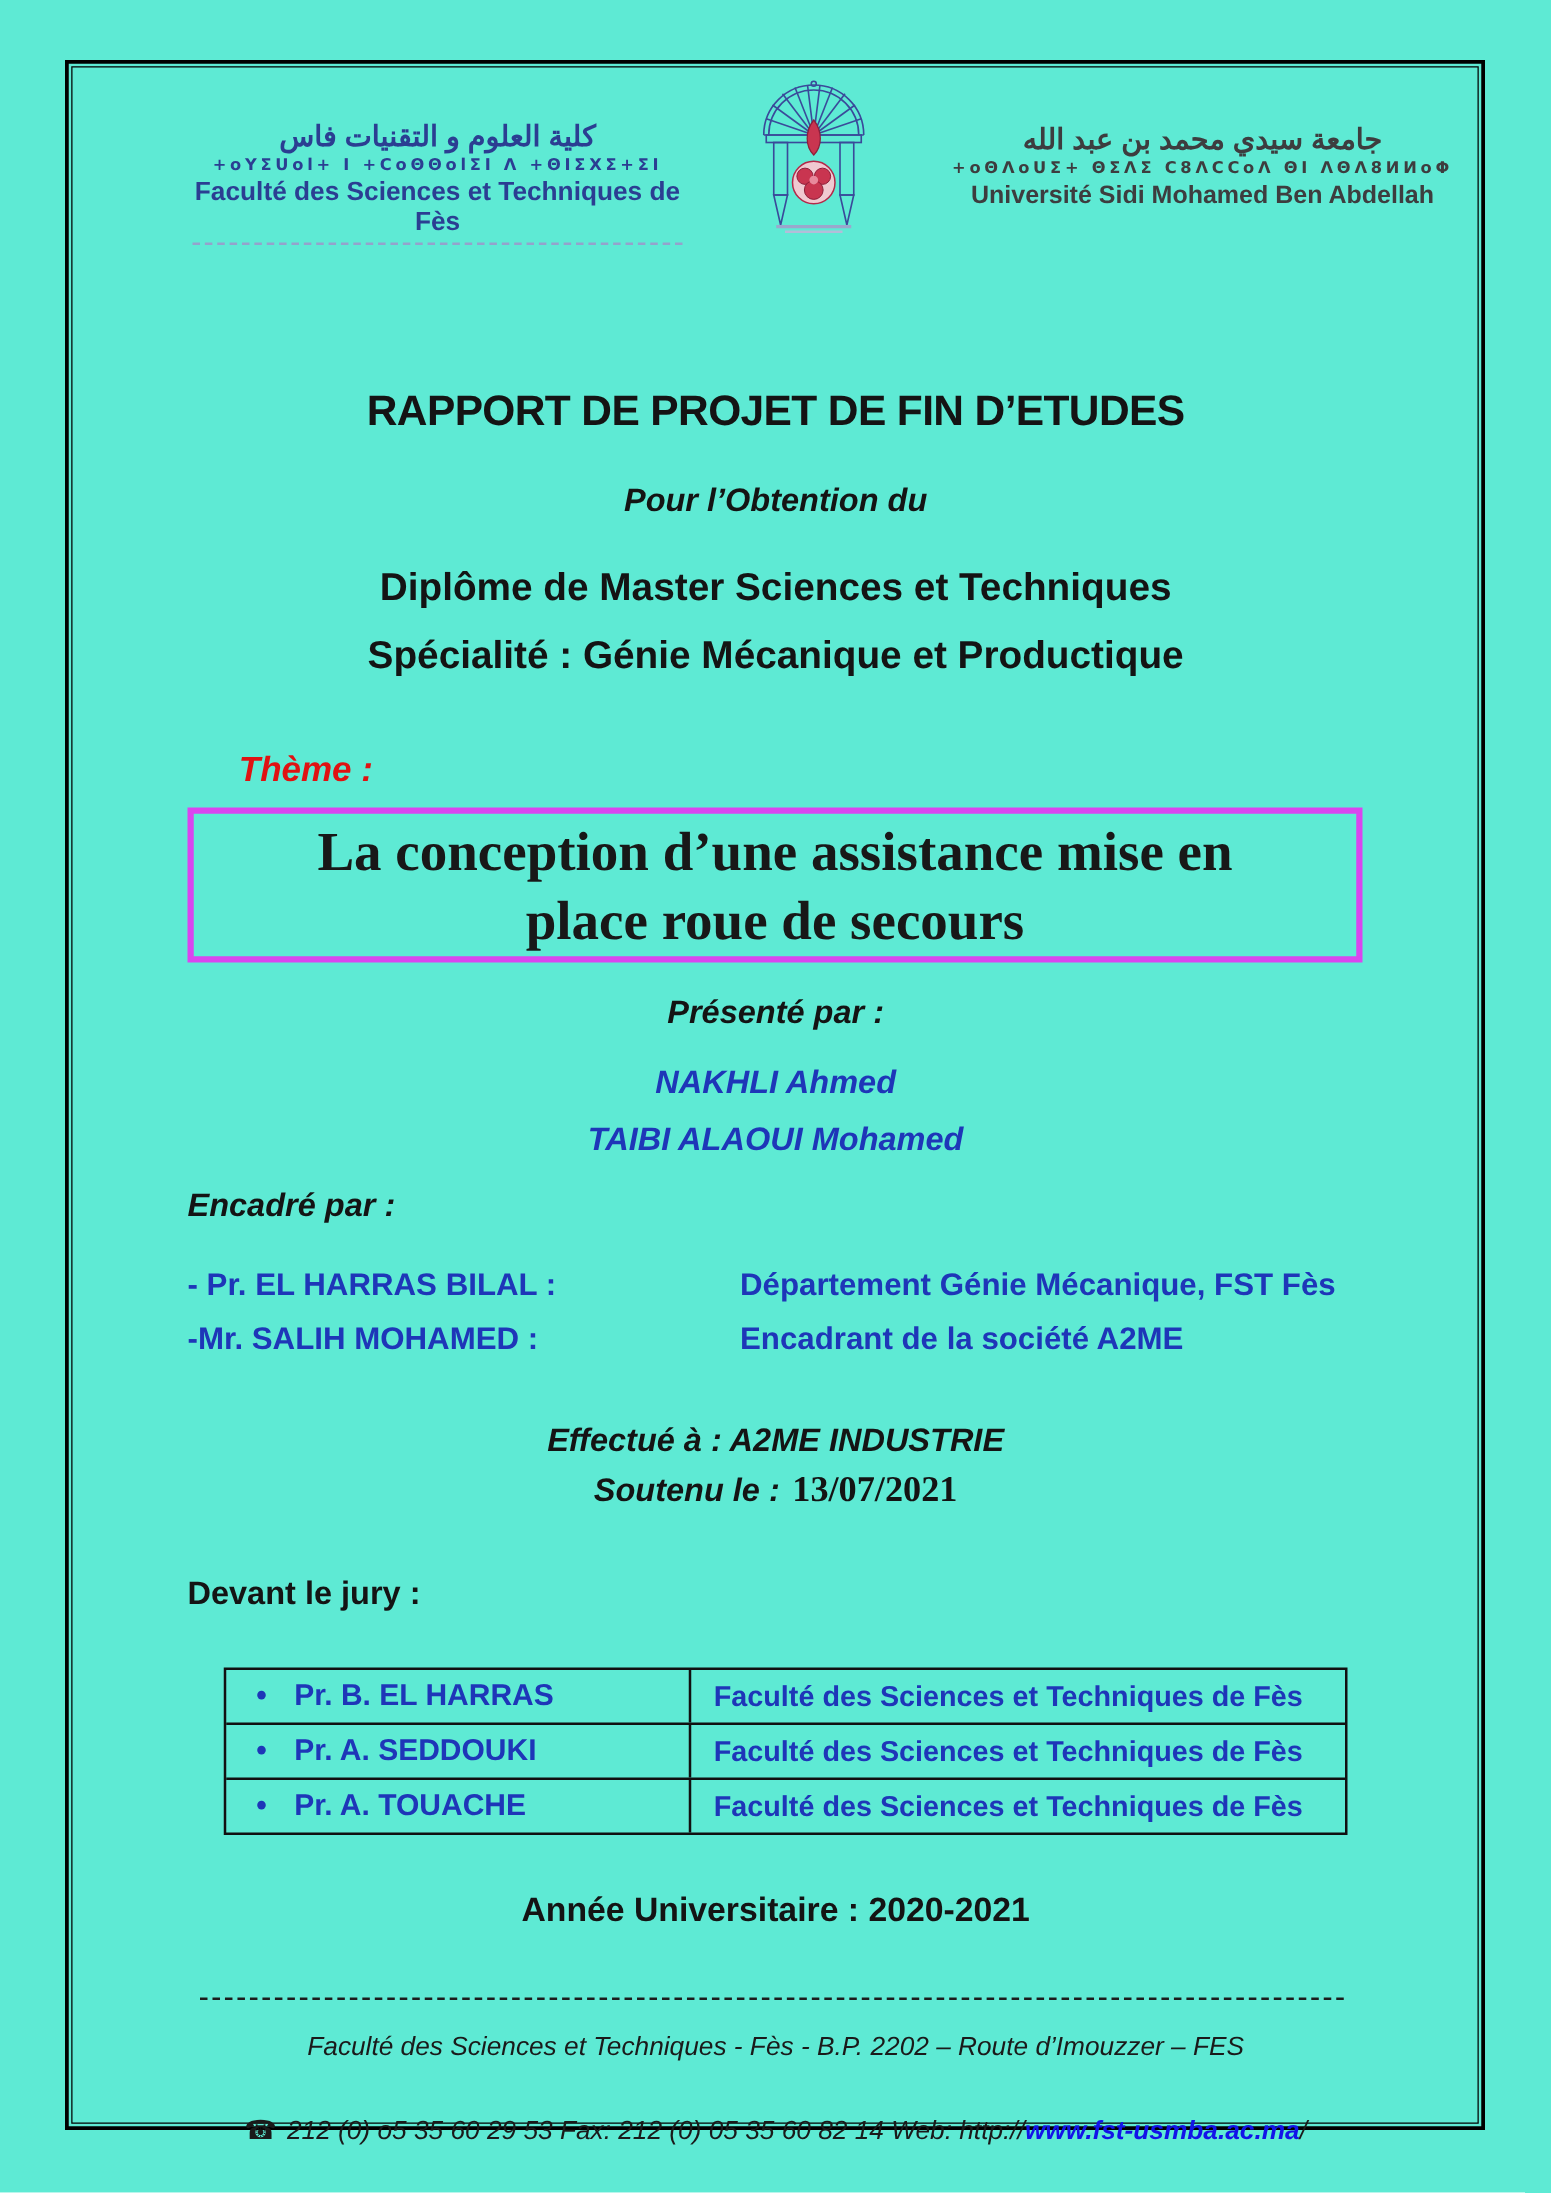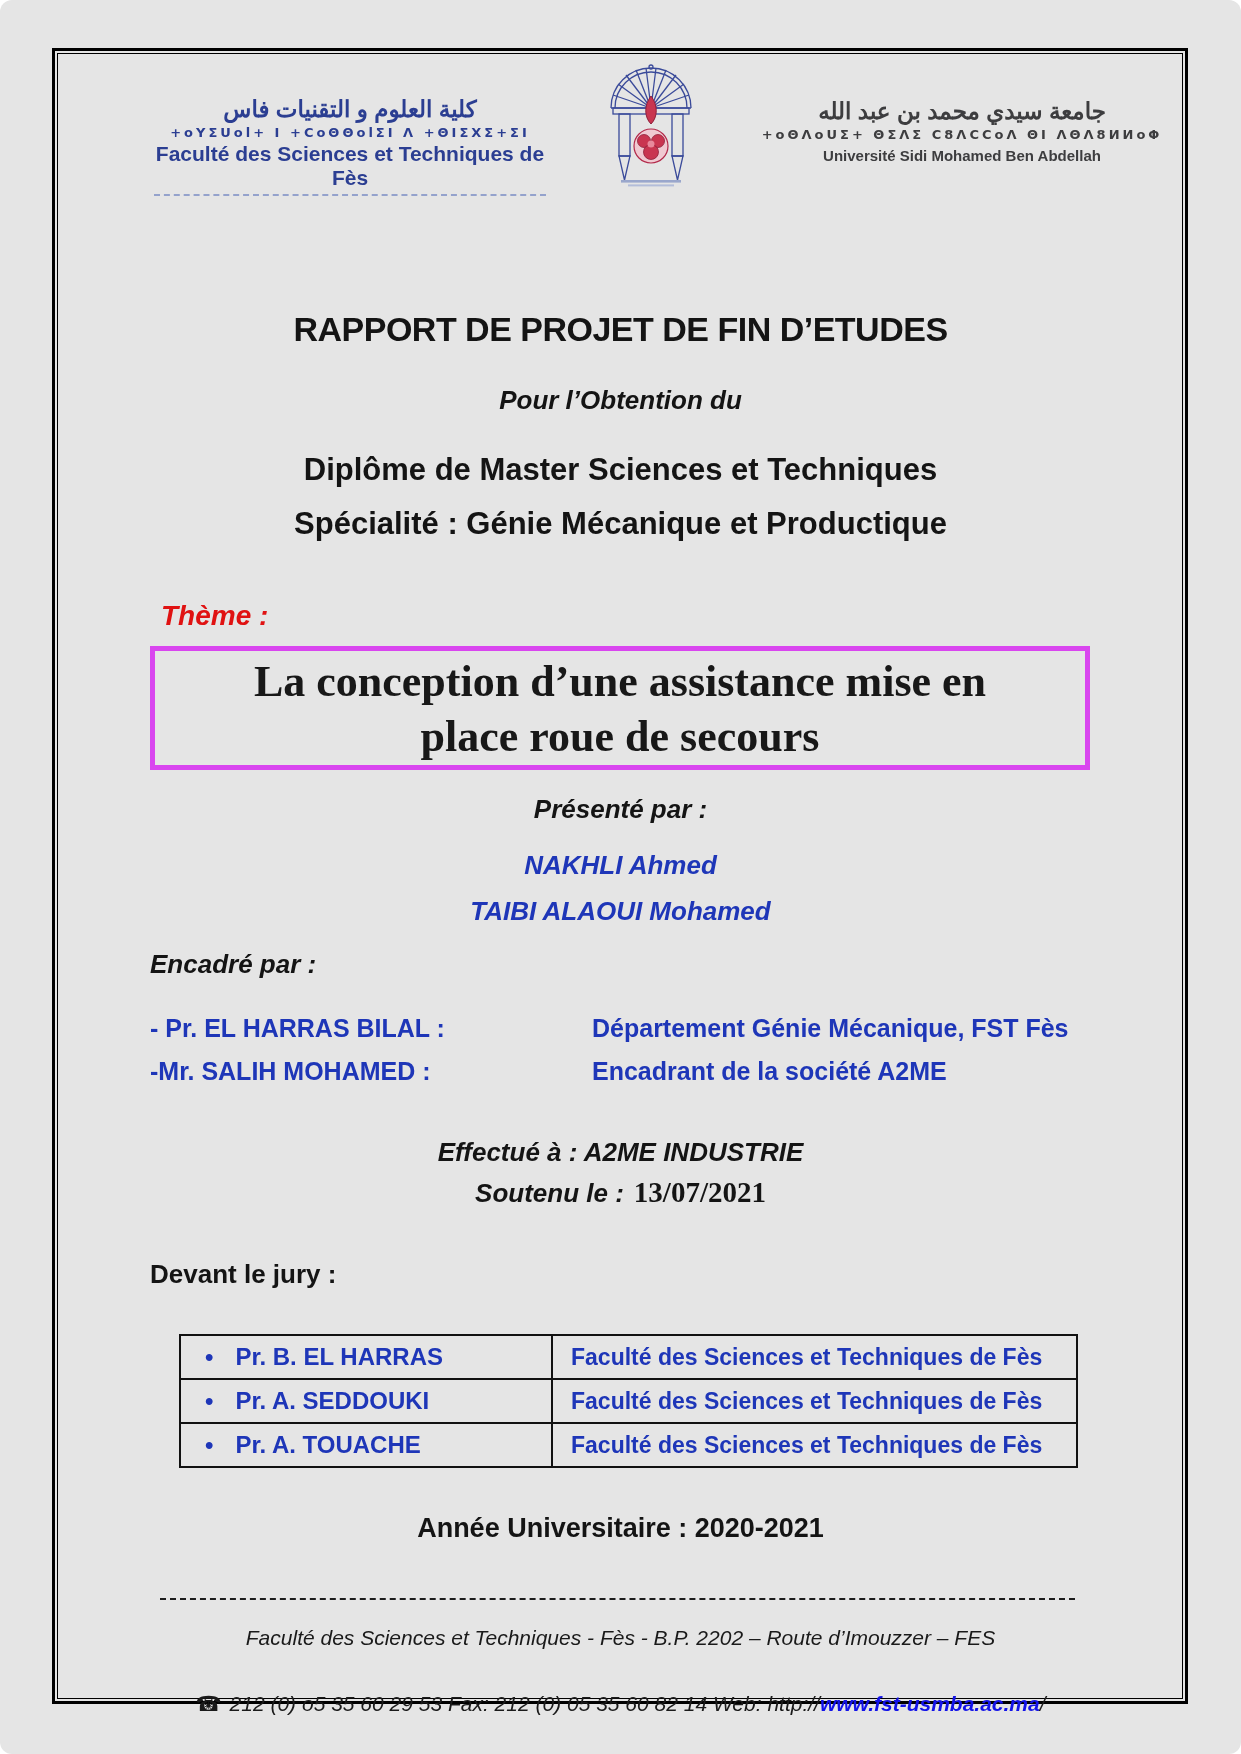--- a/index.html
+++ b/index.html
@@ -1,49 +1,48 @@
 <!DOCTYPE html>
 <html style="--ink: #141414; --header-blue: #2b3e92; --header-dark: #3d3d3f; --royal: #1e36b8; --red: #e01212; --link: #1313e8;"><head>
 <meta charset="utf-8">
 <style>
   html,body { margin:0; padding:0; background:#ffffff; }
   .page {
-    position:relative; width:1241px; height:1754px; background:#e5e5e5;
+    position:relative; width:1241px; height:1754px; background:#5eead4;
     font-family:"Liberation Sans", sans-serif; color:var(--ink,#141414);
     overflow:hidden;
-    border-radius:12px;
   }
   
   .frame { position:absolute; left:52px; top:48px; width:1136px; height:1656px;
            border:3px solid #000; box-sizing:border-box; }
   .frame-inner { position:absolute; left:2px; top:2px; right:2px; bottom:2px;
                  border:1px solid #000; }
 
   .blk { position:absolute; left:0; width:1241px; text-align:center; }
 
   
   .hdr-left { position:absolute; left:140px; top:96px; width:420px; text-align:center;
               color:var(--header-blue,#2b3e92); }
   .hdr-right{ position:absolute; left:742px; top:98px; width:440px; text-align:center;
               color:var(--header-dark,#3d3d3f); }
   .hdr-arabic { font-size:23px; font-weight:700; line-height:27px; direction:rtl; }
   .hdr-tifinagh { font-family:"DejaVu Sans", sans-serif; font-size:13px; font-weight:700;
                   letter-spacing:3px; line-height:19px; white-space:nowrap; }
   .hdr-latin { font-size:21px; font-weight:700; line-height:24px; }
-  .hdr-right .hdr-latin { font-size:15px; }
+  .hdr-right .hdr-latin { font-size:20px; }
   .hdr-dashline { margin:4px auto 0 auto; width:392px; border-top:2px dashed #94a2cc; height:0; }
   .logo { position:absolute; left:603px; top:62px; width:96px; height:126px; }
 
   
   .t-report    { top:310px; font-size:34px; font-weight:700; letter-spacing:-0.5px; }
   .t-obtention { top:385px; font-size:26px; font-weight:700; font-style:italic; }
   .t-diplome   { top:452px; font-size:31px; font-weight:700; }
   .t-special   { top:506px; font-size:31px; font-weight:700; }
 
-  .theme-label { top:600px; left:161px; width:400px; text-align:left;
+  .theme-label { top:600px; left:191px; width:400px; text-align:left;
                  font-size:28px; font-weight:700; font-style:italic;
                  color:var(--red,#e01212); }
   .theme-box { position:absolute; left:150px; top:646px; width:940px; height:124px;
                border:5px solid #d946ef; box-sizing:border-box; text-align:center;
                font-family:"Liberation Serif", serif; font-weight:700;
                font-size:44px; line-height:55px; padding-top:3px; color:#181818; }
 
   .t-presente { top:794px; font-size:26px; font-weight:700; font-style:italic; }
   .t-name1 { top:850px; } .t-name2 { top:896px; }
   .blue-name { font-size:26px; font-weight:700; font-style:italic;

